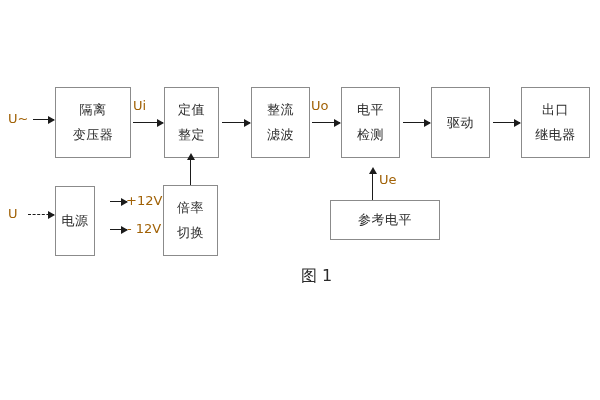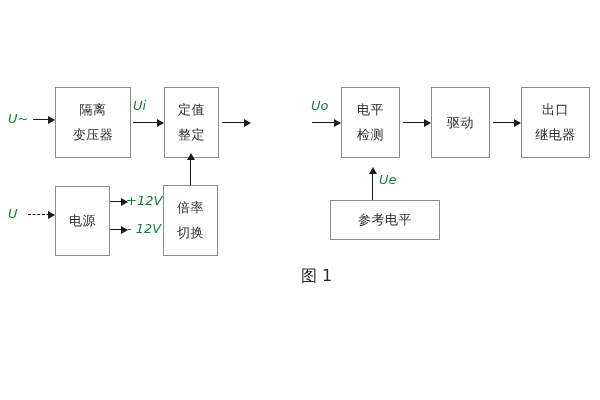--- a/index.html
+++ b/index.html
@@ -33,25 +33,24 @@
     display: block;
     white-space: nowrap;
     letter-spacing: 0.5px;
   }
   .blk .ln + .ln { margin-top: 11px; text-align: center; }
   .blk.single .ln { margin-top: 0; }
 
   
   .lbl {
     position: absolute;
-    color: #15803d;
+    color: #a16207;
     font-size: 13px;
     white-space: nowrap;
     line-height: 1;
-    font-style: italic;
   }
   .lbl.small { font-size: 13px; }
 
   
   .arrow-r {
     position: absolute;
     height: 0;
     border-top: 1.4px solid #1b1b1b;
   }
   .arrow-r::after {
@@ -106,20 +105,24 @@
   <div class="lbl" style="left:133px; top:99px;">Ui</div>
   <div class="arrow-r" style="left:133px; top:122px; width:30px;"></div>
 
   <div class="blk" style="left:164px; top:87px; width:55px; height:71px;">
     <span class="ln">定值</span>
     <span class="ln">整定</span>
   </div>
 
   <div class="arrow-r" style="left:222px; top:122px; width:28px;"></div>
 
+  <div class="blk" style="left:251px; top:87px; width:59px; height:71px;">
+    <span class="ln">整流</span>
+    <span class="ln">滤波</span>
+  </div>
 
   <div class="lbl" style="left:311px; top:99px;">Uo</div>
   <div class="arrow-r" style="left:312px; top:122px; width:28px;"></div>
 
   <div class="blk" style="left:341px; top:87px; width:59px; height:71px;">
     <span class="ln">电平</span>
     <span class="ln">检测</span>
   </div>
 
   <div class="arrow-r" style="left:403px; top:122px; width:27px;"></div>
@@ -131,21 +134,21 @@
   <div class="arrow-r" style="left:493px; top:122px; width:27px;"></div>
 
   <div class="blk" style="left:521px; top:87px; width:69px; height:71px;">
     <span class="ln">出口</span>
     <span class="ln">继电器</span>
   </div>
 
   <div class="lbl" style="left:8px; top:207px;">U</div>
   <div class="arrow-r dashed" style="left:28px; top:214px; width:26px;"></div>
 
-  <div class="blk single" style="left:55px; top:186px; width:55px; height:70px;">
+  <div class="blk single" style="left:55px; top:186px; width:40px; height:70px;">
     <span class="ln">电源</span>
   </div>
 
   <div class="arrow-r" style="left:110px; top:201px; width:17px;"></div>
   <div class="lbl small" style="left:126px; top:194px;">+12V</div>
 
   <div class="arrow-r" style="left:110px; top:229px; width:17px;"></div>
   <div class="lbl small" style="left:127px; top:222px;">- 12V</div>
 
   <div class="blk" style="left:163px; top:185px; width:55px; height:71px;">

